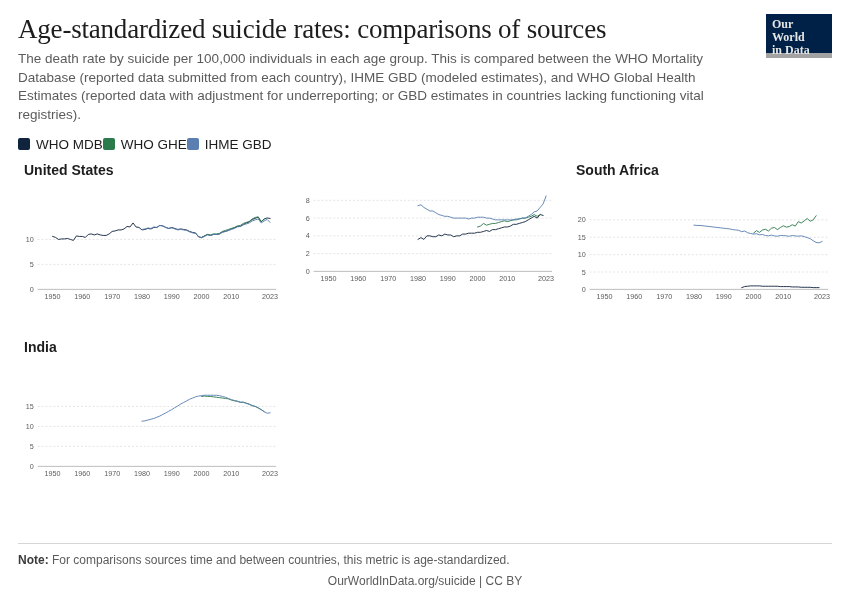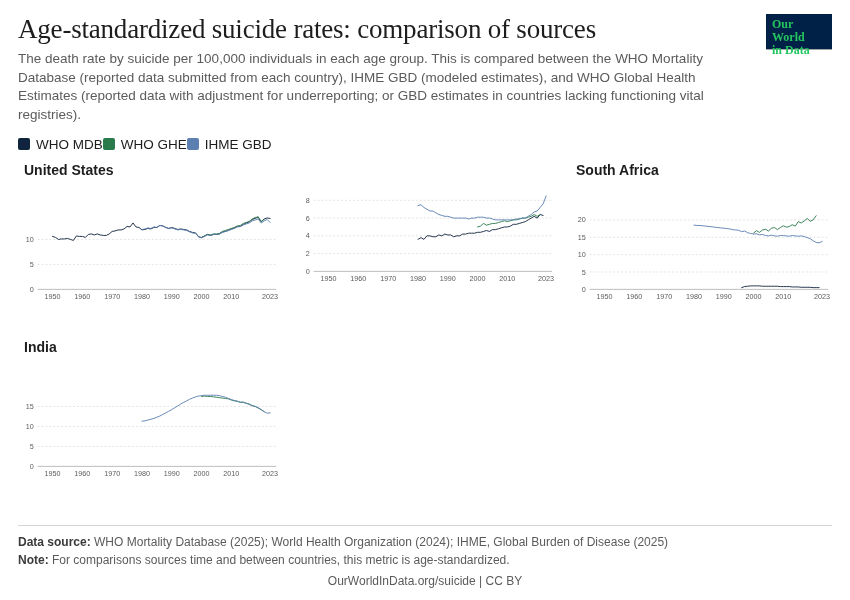--- a/index.html
+++ b/index.html
@@ -35,30 +35,30 @@
     line-height: 1.38;
     color: #5b5b5b;
     max-width: 720px;
     margin: 0 0 12px 0;
   }
   .logo {
     position: absolute;
     top: 14px;
     right: 18px;
     width: 66px;
-    height: 36px;
+    height: 44px;
     background: #002147;
-    color: #22c55e;
+    color: #e5e5e5;
     font-family: "Liberation Serif", serif;
     font-weight: 700;
     font-size: 12px;
     line-height: 1.08;
     padding: 4px 5px 0 6px;
     box-sizing: border-box;
-    border-bottom: 1px solid #a3a3a3;
+    border-bottom: 5px solid #a3a3a3;
   }
   .legend {
     display: flex;
     align-items: center;
     margin: 2px 0 10px 0;
   }
   .legend-item {
     display: flex;
     align-items: center;
     gap: 6px;
@@ -146,21 +146,21 @@
 </head>
 <body>
 
 <div class="page">
 
   <div class="logo">
     <div>Our World</div>
     <div>in Data</div>
   </div>
 
-  <h1 class="title">Age-standardized suicide rates: comparison of sources</h1>
+  <h1 class="title">Age-standardized suicide rates: comparisons of sources</h1>
   <p class="subtitle">The death rate by suicide per 100,000 individuals in each age group. This is compared between the WHO Mortality Database (reported data submitted from each country), IHME GBD (modeled estimates), and WHO Global Health Estimates (reported data with adjustment for underreporting; or GBD estimates in countries lacking functioning vital registries).</p>
 
   <div class="legend">
     <div class="legend-item">
       <span class="swatch" style="background:#11243e"></span>
       <span>WHO MDB</span>
     </div>
     <div class="legend-item">
       <span class="swatch" style="background:#2b7a4b"></span>
       <span>WHO GHE</span>
@@ -273,23 +273,19 @@
             <text x="384.9" y="142" text-anchor="middle" class="xtick">2023</text>
             <path d="M280.25 21.25 L284.80 20.64 L289.35 21.25 L293.90 21.25 L298.45 21.86 L303.00 22.47 L307.55 23.08 L312.10 23.69 L316.65 24.30 L321.20 24.91 L325.75 26.74 L330.30 27.96 L334.85 28.57 L339.40 30.40 L343.95 29.79 L348.50 31.62 L353.05 32.84 L357.60 35.28 L362.15 36.50 L366.70 38.94 L371.25 41.38 L375.80 44.43" class="series-line" stroke="#2b7a4b"></path>
             <path d="M189.25 59.07 L193.80 58.46 L198.35 57.24 L202.90 56.02 L207.45 54.80 L212.00 52.97 L216.55 51.14 L221.10 48.70 L225.65 46.26 L230.20 43.82 L234.75 41.38 L239.30 38.33 L243.85 35.89 L248.40 32.84 L252.95 30.40 L257.50 27.96 L262.05 25.52 L266.60 23.69 L271.15 21.86 L275.70 20.64 L280.25 20.03 L284.80 19.42 L289.35 19.42 L293.90 19.42 L298.45 19.42 L303.00 19.42 L307.55 20.03 L312.10 21.25 L316.65 22.47 L321.20 24.30 L325.75 26.13 L330.30 27.35 L334.85 28.57 L339.40 29.79 L343.95 30.40 L348.50 31.62 L353.05 33.45 L357.60 35.28 L362.15 36.50 L366.70 38.33 L371.25 41.38 L375.80 44.43 L380.35 46.87 L384.90 46.26" class="series-line" stroke="#5b7fb0"></path>
           </svg>
         </div>
     </div>
   </div>
 
   <div class="footer">
     <div>
-      <b>Data source:</b>
-      <span>WHO Mortality Database (2025); World Health Organization (2024); IHME, Global Burden of Disease (2025)</span>
-    </div>
-    <div>
       <b>Note:</b>
       <span>For comparisons sources time and between countries, this metric is age-standardized.</span>
     </div>
     <div class="lastline">OurWorldInData.org/suicide | CC BY</div>
   </div>
 
 </div>
 
 </body></html>

